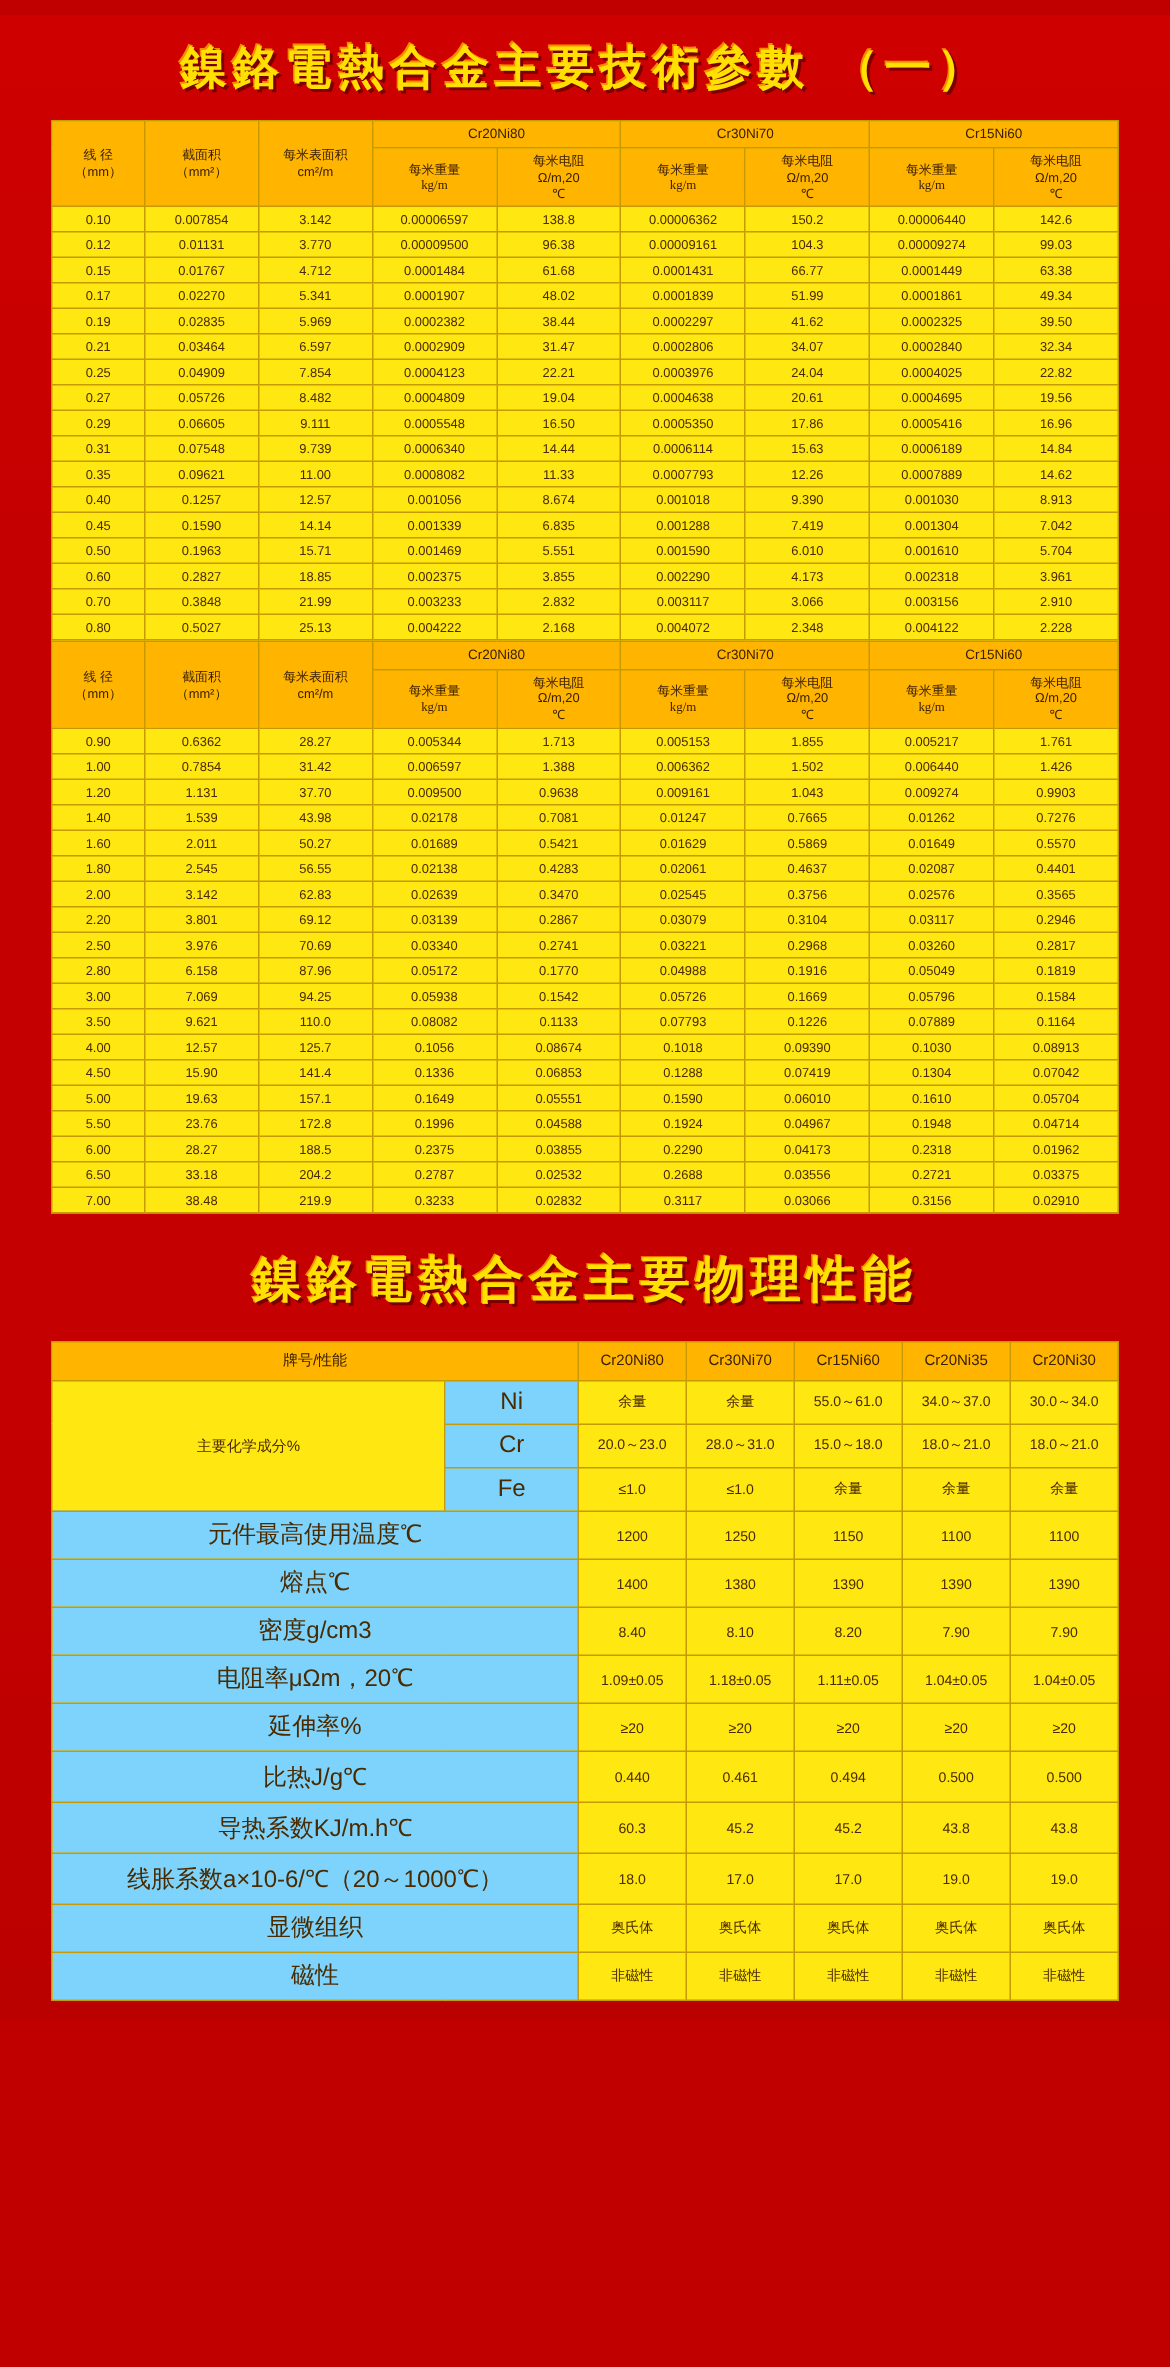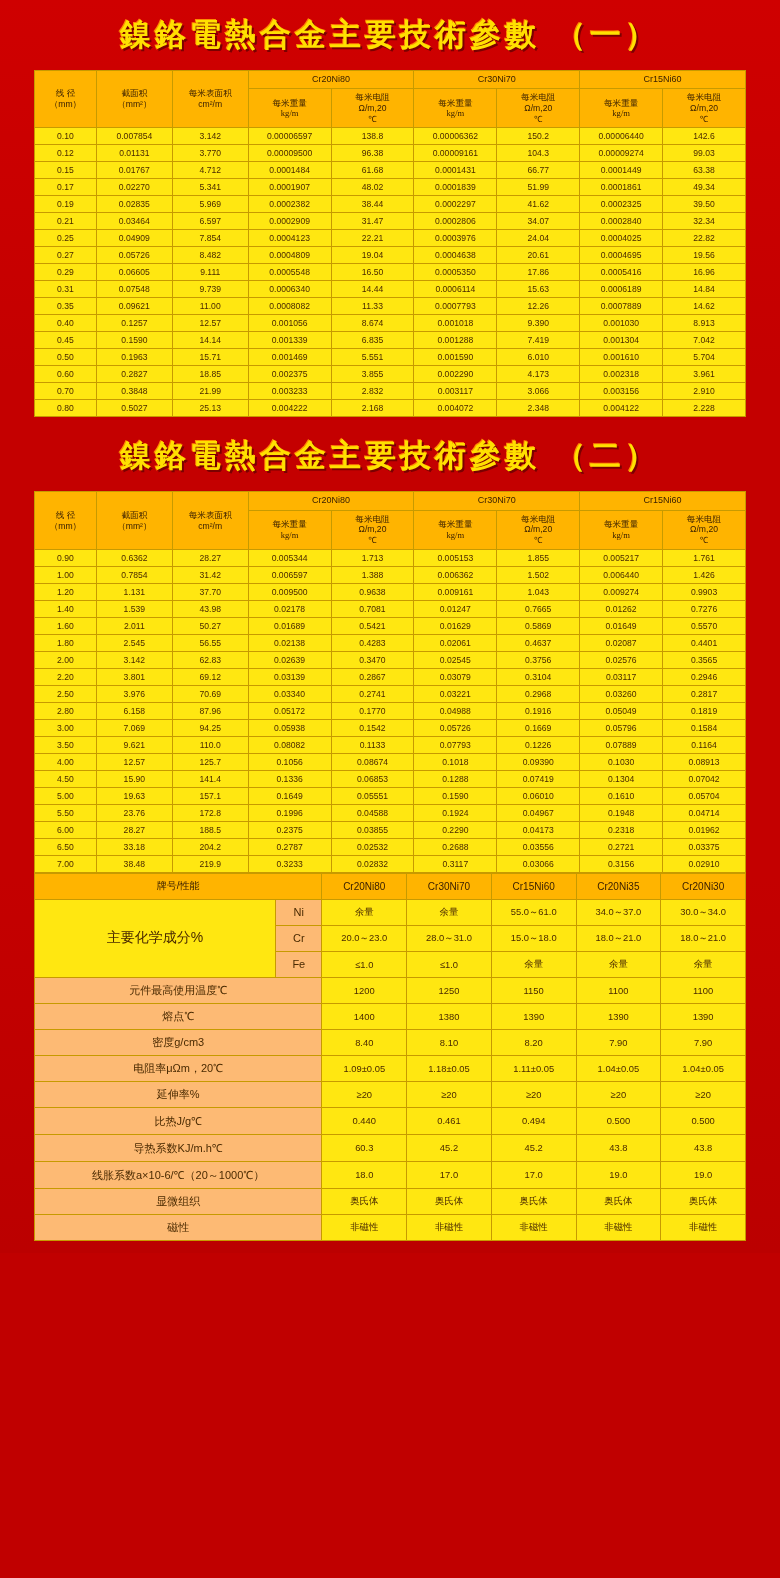--- a/index.html
+++ b/index.html
@@ -16,21 +16,21 @@
   }
   .title {
     text-align: center;
     font-family: "DejaVu Serif", serif;
     font-weight: bold;
     color: #ffe000;
     letter-spacing: 4px;
     text-shadow: 2px 2px 0 #7a0000, -1px -1px 0 #ff8a00;
     padding: 18px 0 14px 0;
   }
-  .title.t1 { font-size: 31px; padding-top: 14px; }
+  .title.t1 { font-size: 31px; padding-top: 14px; margin-top: 10px; }
   .title.t2 { font-size: 31px; }
   .title.t3 { font-size: 33px; padding-top: 22px; padding-bottom: 18px; }
 
   table {
     border-collapse: collapse;
     margin: 0 auto;
     background: #ffe711;
   }
   .tbl-wire {
     width: 712px;
@@ -74,22 +74,22 @@
     padding: 5px 3px;
     height: 26px;
   }
   .tbl-phys thead th {
     background: #ffb400;
     font-weight: normal;
     color: #3b2000;
     font-size: 10px;
   }
   .tbl-phys tbody td { background: #ffe711; }
-  .tbl-phys td.rowlabel { background: #fdba74; font-size: 11px; }
-  .tbl-phys td.grouplabel { background: #ffe711; font-size: 14px; }
+  .tbl-phys td.rowlabel { background: #7dd3fc; font-size: 16px; }
+  .tbl-phys td.grouplabel { background: #ffe711; font-size: 10px; }
 </style>
 </head>
 <body>
 
 <div class="page">
 
   <div class="title t1">鎳鉻電熱合金主要技術參數 （一）</div>
 
   <table class="tbl-wire">
     <thead>
@@ -324,21 +324,20 @@
           <td>0.004222</td>
           <td>2.168</td>
           <td>0.004072</td>
           <td>2.348</td>
           <td>0.004122</td>
           <td>2.228</td>
         </tr>
       </tbody>
   </table>
 
-  <div class="title t2">鎳鉻電熱合金主要技術參數 （二）</div>
 
   <table class="tbl-wire">
     <thead>
       <tr>
         <th class="c-dia" rowspan="2">
           <span>线 径</span><br>
           <span>（mm）</span>
         </th>
         <th class="c-area" rowspan="2">
           <span>截面积</span><br>
@@ -588,20 +587,21 @@
           <td>0.3233</td>
           <td>0.02832</td>
           <td>0.3117</td>
           <td>0.03066</td>
           <td>0.3156</td>
           <td>0.02910</td>
         </tr>
       </tbody>
   </table>
 
+  <div class="title t3">鎳鉻電熱合金主要物理性能</div>
 
   <table class="tbl-phys">
     <thead>
       <tr id="phys-head-row">
           <th colspan="2">牌号/性能</th>
           <th>Cr20Ni80</th>
           <th>Cr30Ni70</th>
           <th>Cr15Ni60</th>
           <th>Cr20Ni35</th>
           <th>Cr20Ni30</th>

